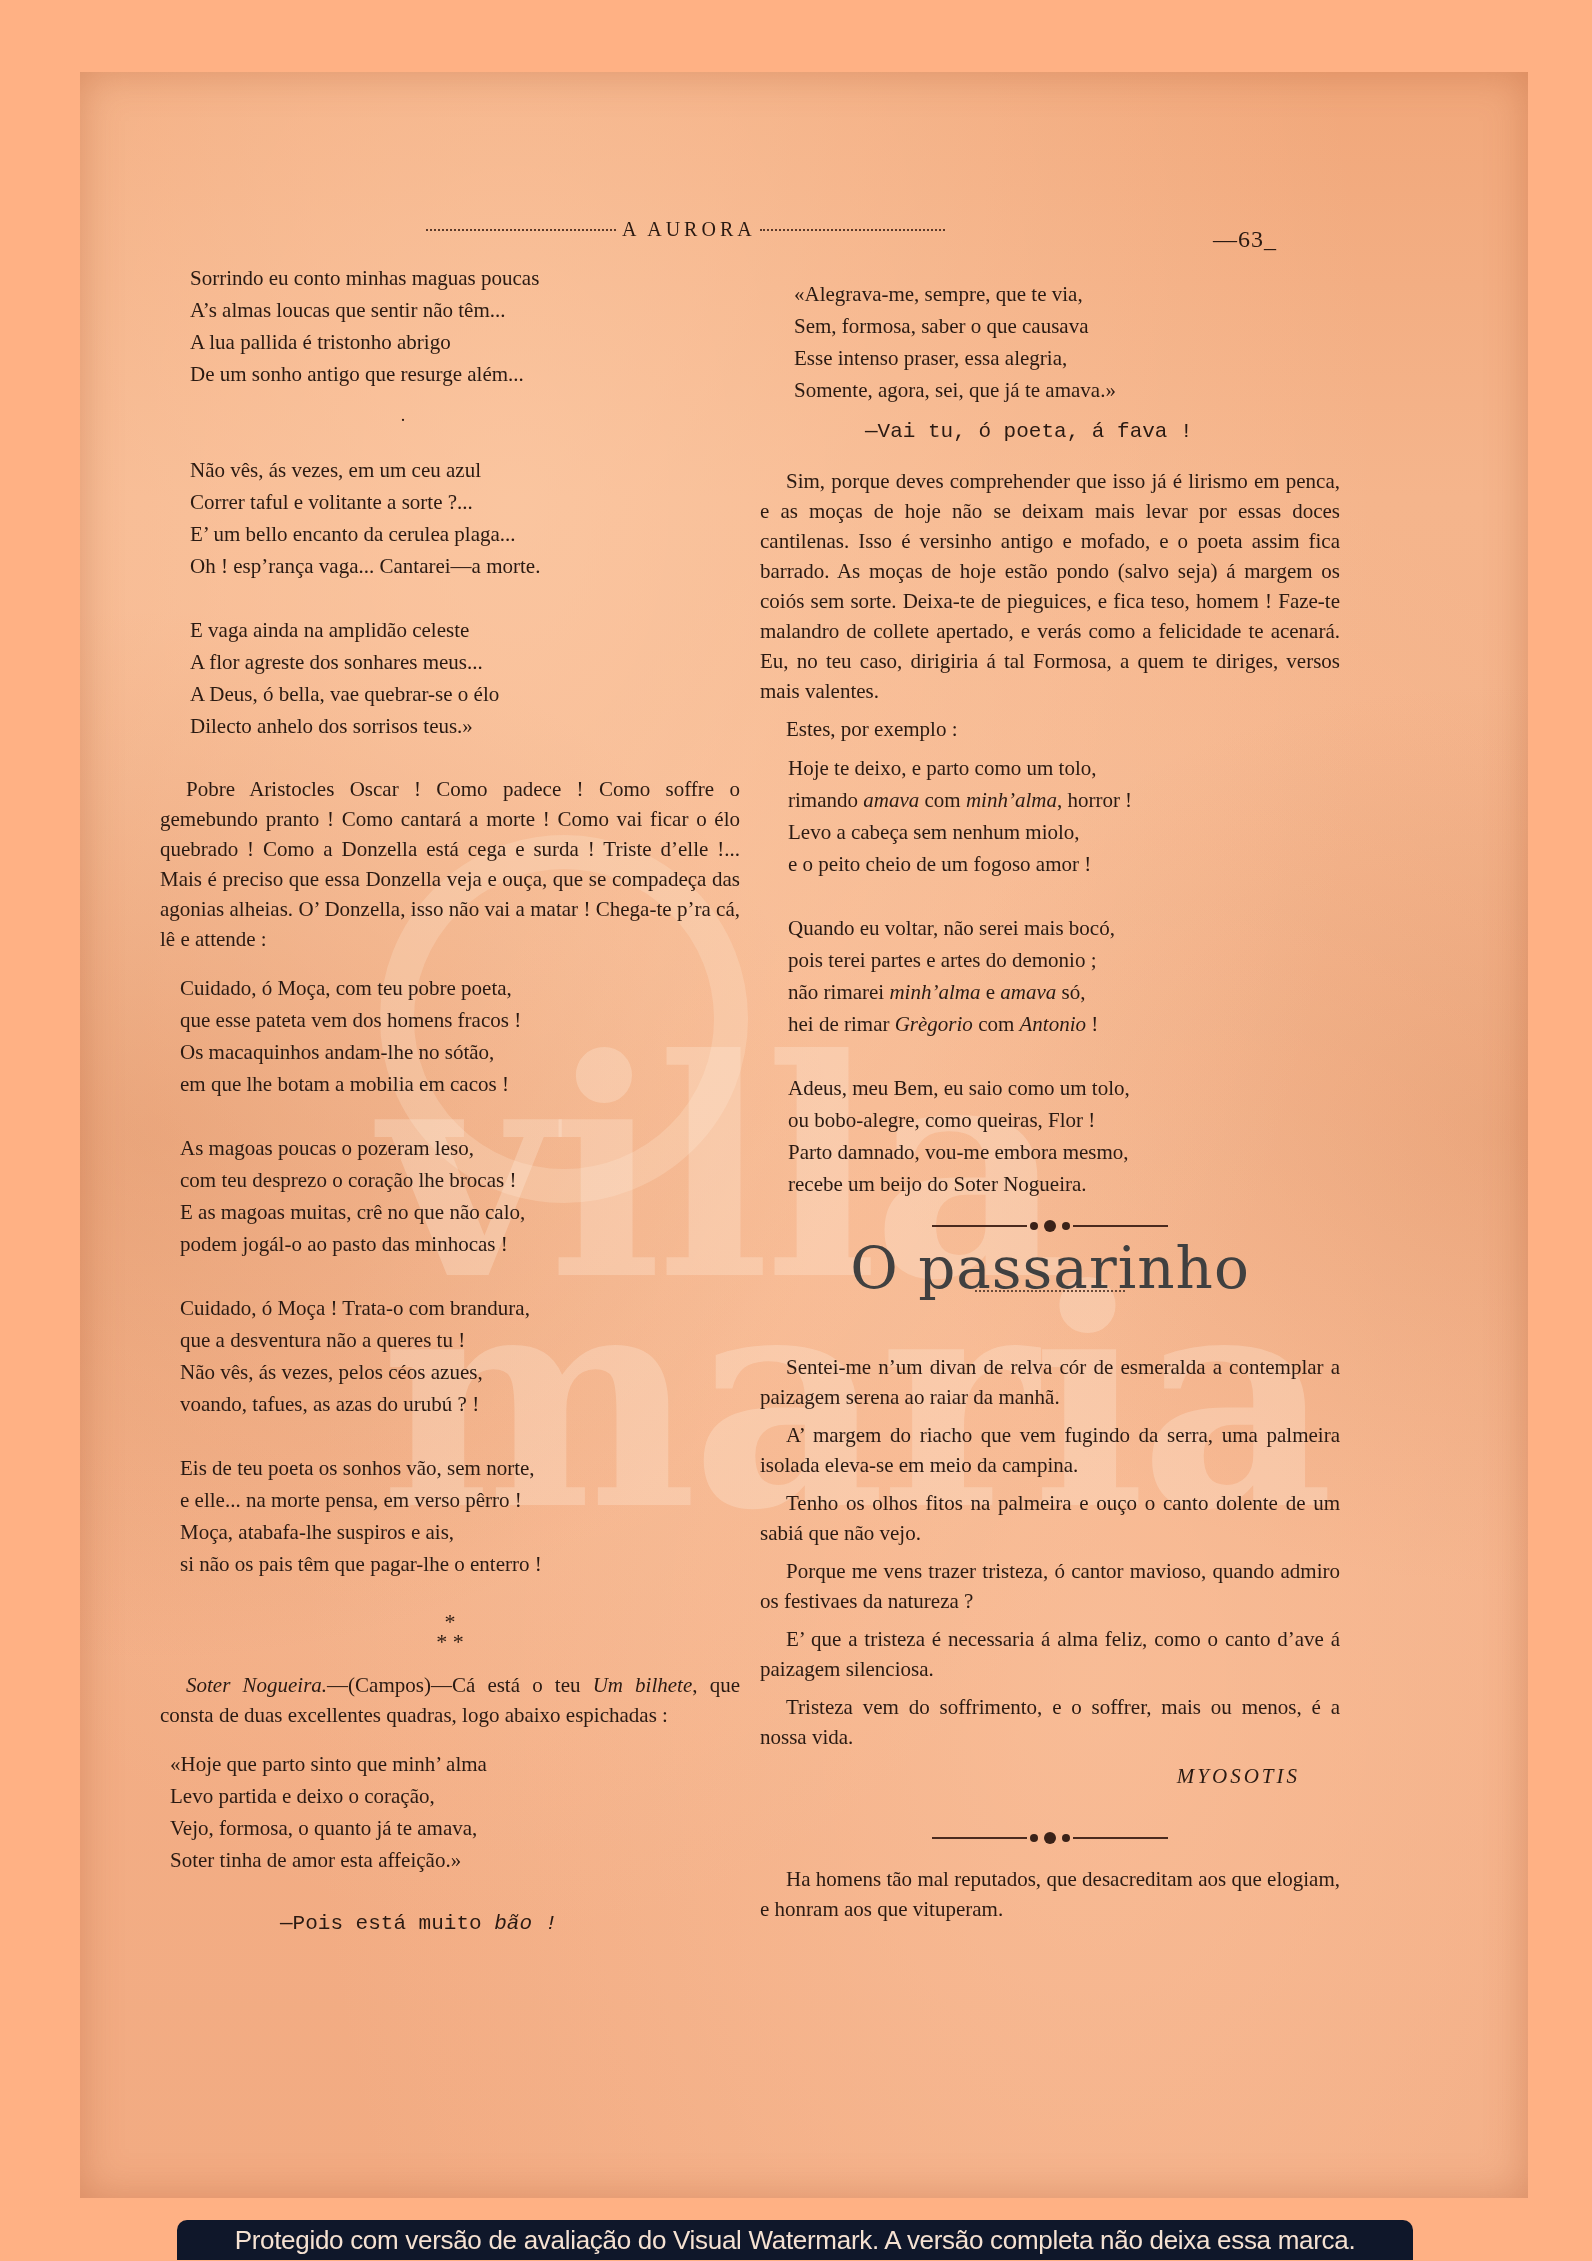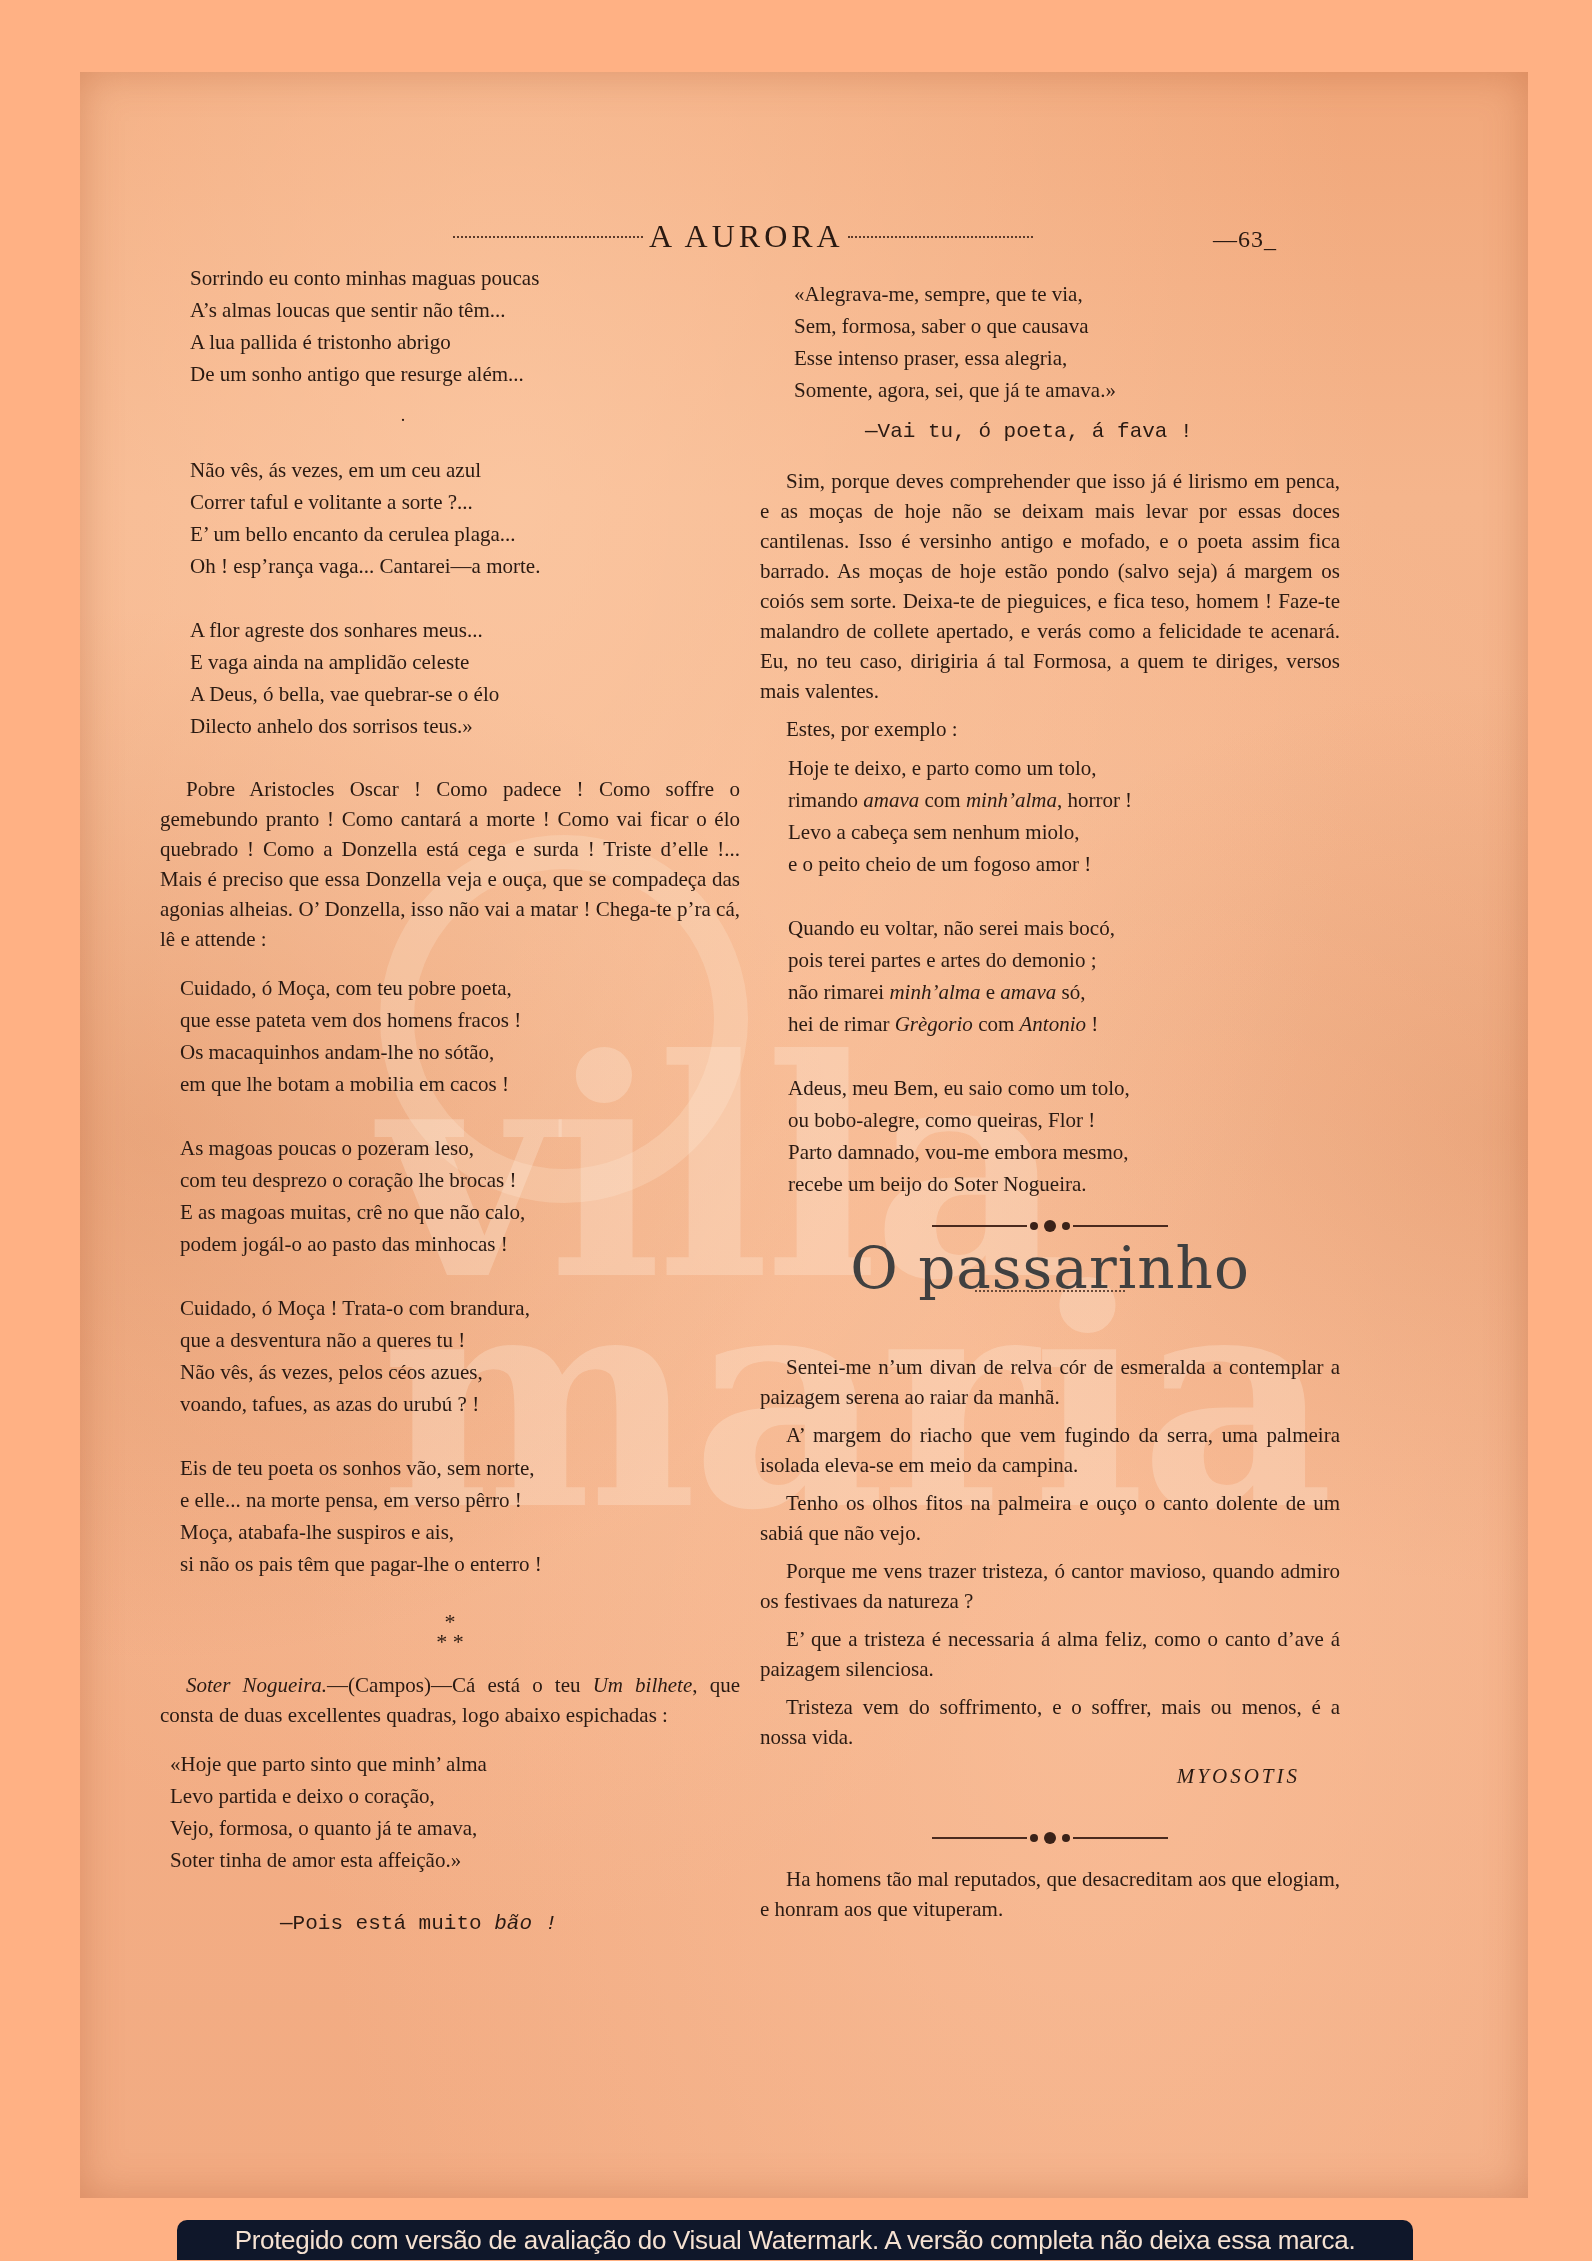--- a/index.html
+++ b/index.html
@@ -30,23 +30,23 @@
   }
   .wm-ring {
     position: absolute; left: 380px; top: 835px;
     width: 300px; height: 300px; border-radius: 50%;
     border: 34px solid rgba(255,240,225,0.22);
   }
   .wm-villa { left: 380px; top: 1020px; font-size: 300px; line-height: 1; letter-spacing: -6px; }
   .wm-maria { left: 380px; top: 1250px; font-size: 300px; line-height: 1; letter-spacing: -6px; }
 
   .running-head {
-    position: absolute; top: 218px; left: 453px; width: 870px;
+    position: absolute; top: 218px; left: 426px; width: 870px;
     display: flex; align-items: center;
-    font-size: 32px; letter-spacing: 4px;
+    font-size: 20px; letter-spacing: 4px;
   }
   .running-head .rule { border-top: 2px dotted #5a3a2a; height: 0; }
   .running-head .rule.l { width: 190px; margin-right: 6px; }
   .running-head .rule.r { width: 185px; margin-left: 4px; }
   .page-number { position: absolute; left: 1213px; top: 226px; font-size: 24px; letter-spacing: 1px; }
 
   .col { position: absolute; font-size: 21px; line-height: 32px; }
   .col-left { left: 160px; top: 262px; width: 580px; }
   .col-right { left: 760px; top: 278px; width: 580px; }
   .stanza { margin: 0 0 32px 30px; }
@@ -102,22 +102,22 @@
     <div>De um sonho antigo que resurge além...</div>
   </div>
   <div class="dot">·</div>
   <div class="stanza">
     <div>Não vês, ás vezes, em um ceu azul</div>
     <div>Correr taful e volitante a sorte ?...</div>
     <div>E’ um bello encanto da cerulea plaga...</div>
     <div>Oh ! esp’rança vaga... Cantarei—a morte.</div>
   </div>
   <div class="stanza">
+    <div>E vaga ainda na amplidão celeste</div>
     <div>A flor agreste dos sonhares meus...</div>
-    <div>E vaga ainda na amplidão celeste</div>
     <div>A Deus, ó bella, vae quebrar-se o élo</div>
     <div>Dilecto anhelo dos sorrisos teus.»</div>
   </div>
   <p class="prose">Pobre Aristocles Oscar ! Como padece ! Como soffre o gemebundo pranto ! Como cantará a morte ! Como vai ficar o élo quebrado ! Como a Donzella está cega e surda ! Triste d’elle !... Mais é preciso que essa Donzella veja e ouça, que se compadeça das agonias alheias. O’ Donzella, isso não vai a matar ! Chega-te p’ra cá, lê e attende :</p>
   <div class="stanza indent2" style="margin-top:18px">
     <div>Cuidado, ó Moça, com teu pobre poeta,</div>
     <div>que esse pateta vem dos homens fracos !</div>
     <div>Os macaquinhos andam-lhe no sótão,</div>
     <div>em que lhe botam a mobilia em cacos !</div>
   </div>

